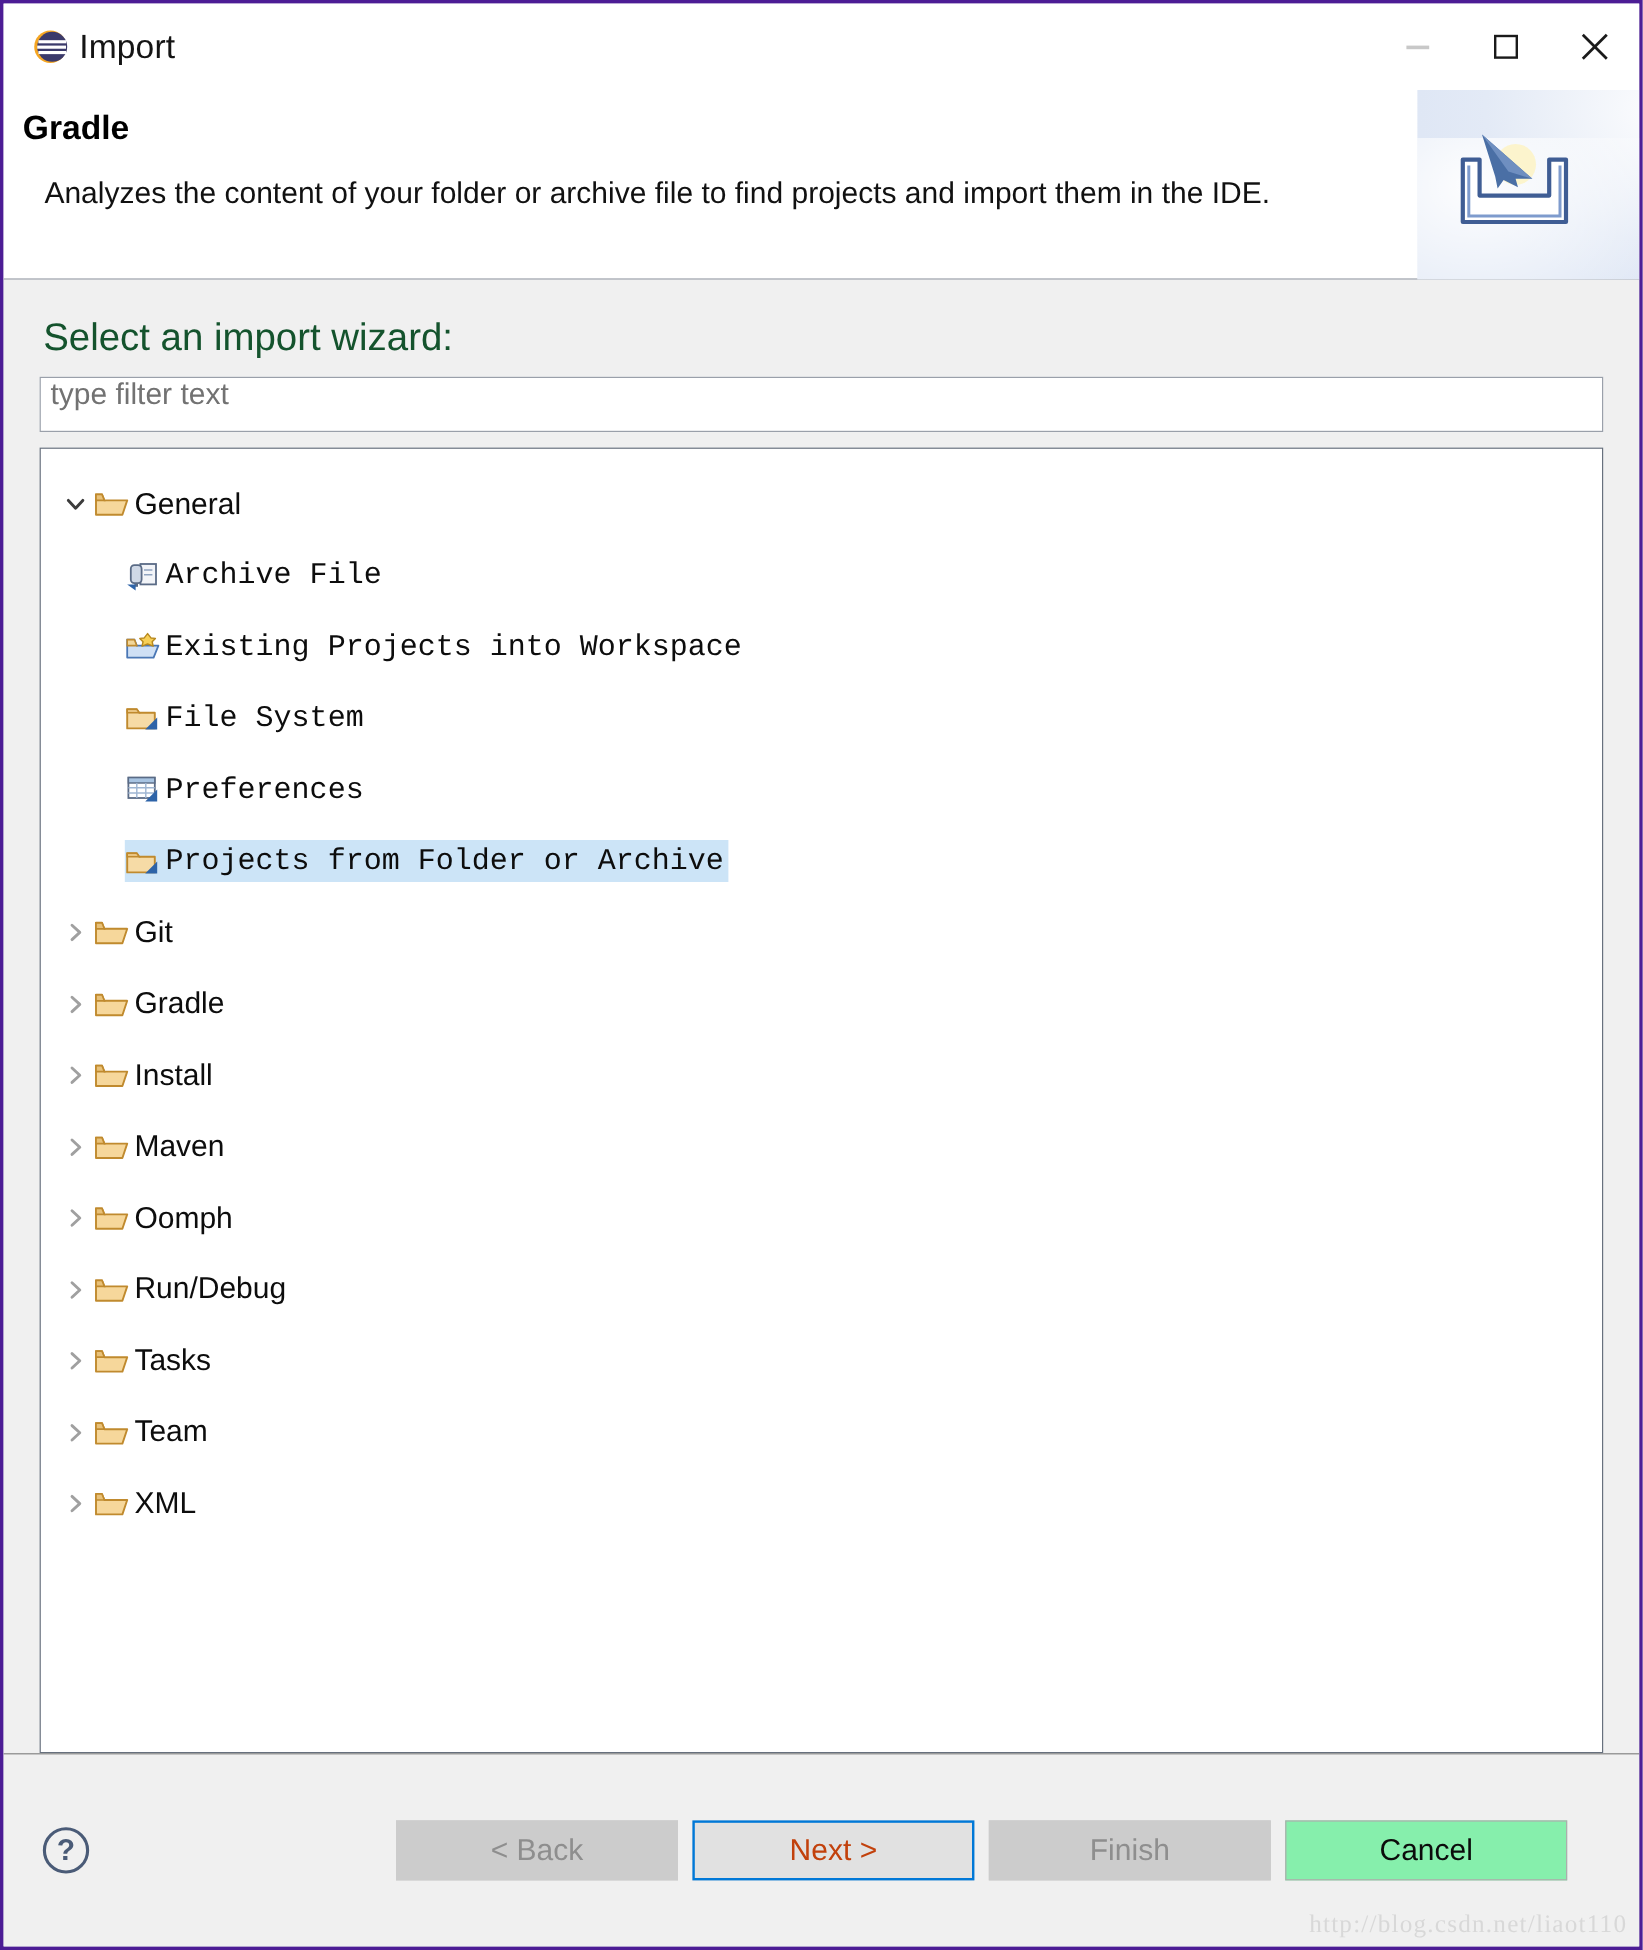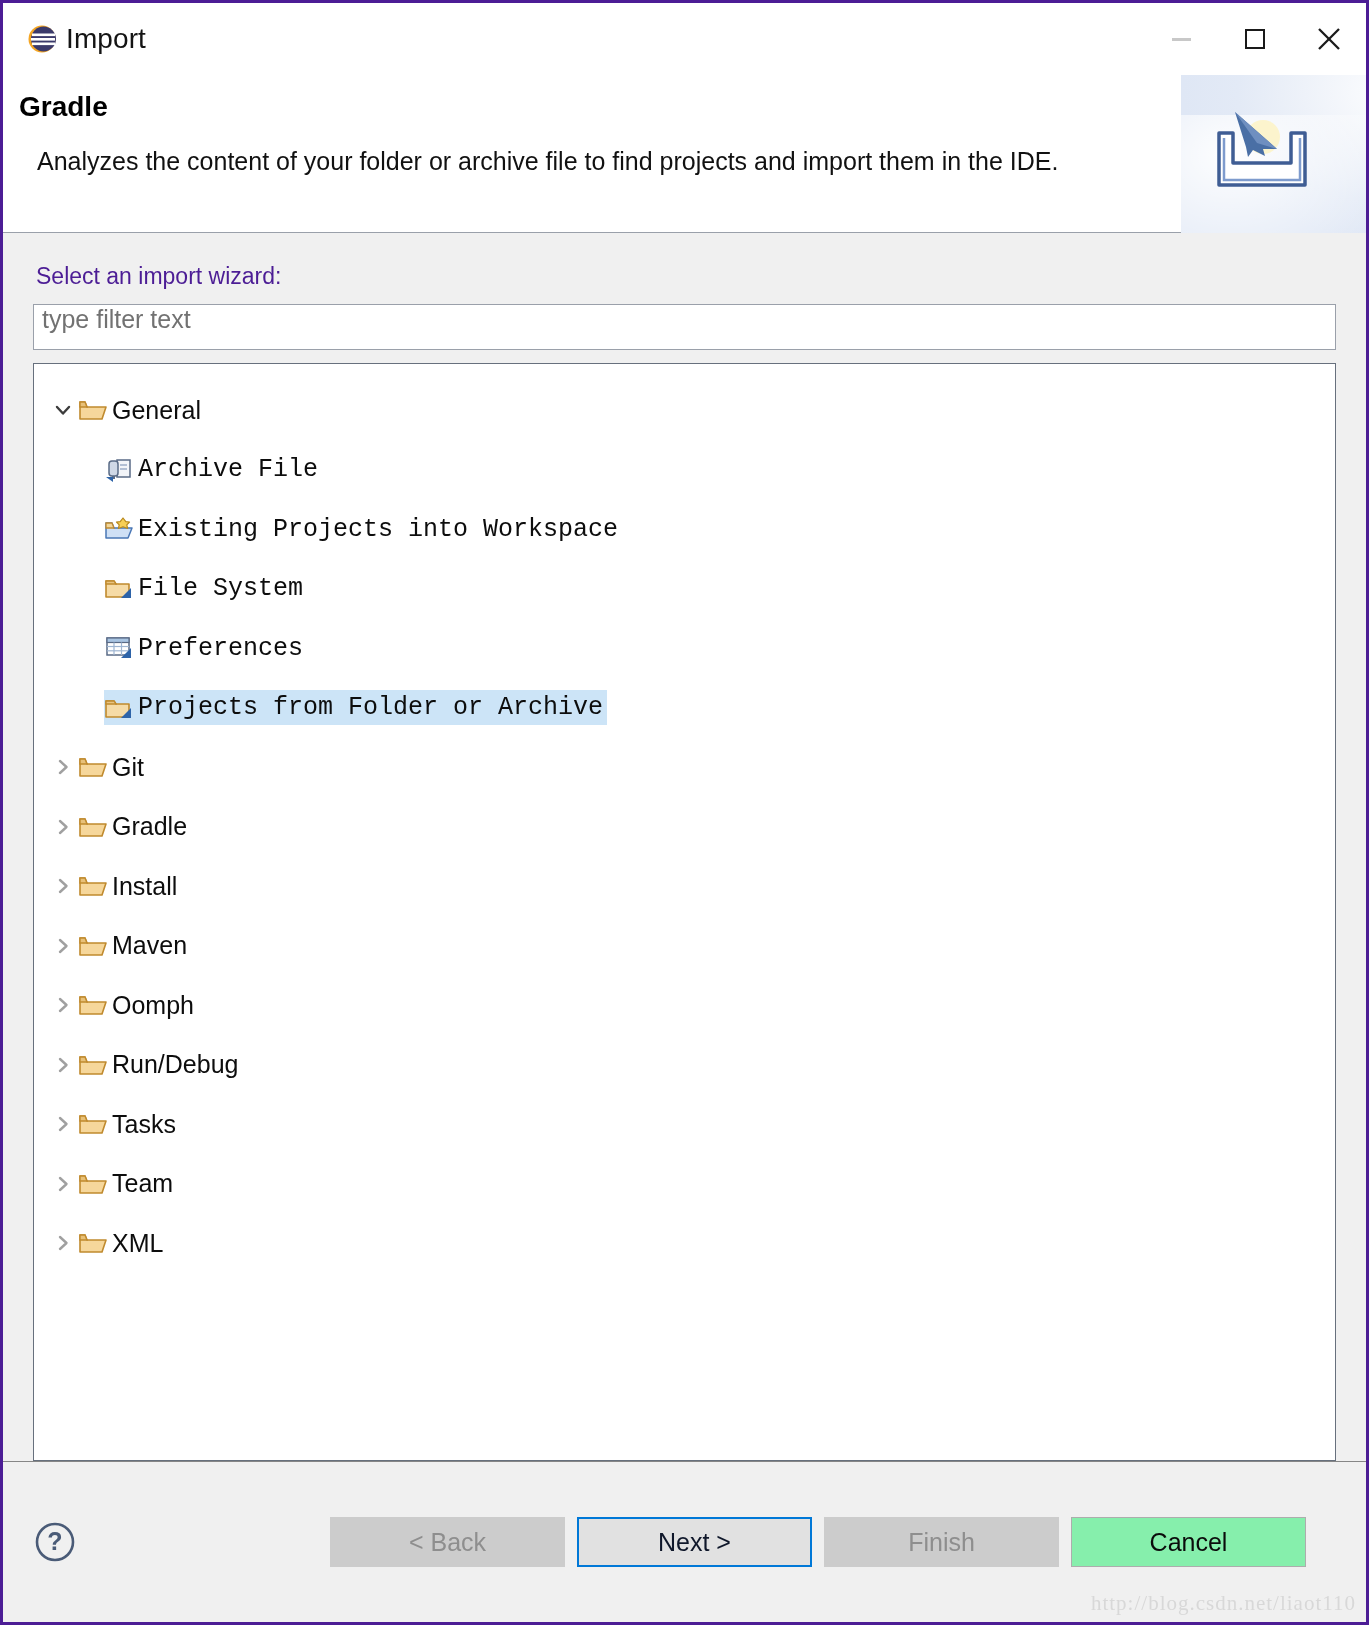--- a/index.html
+++ b/index.html
@@ -133,22 +133,22 @@
   
   .body {
     flex: 1 1 auto;
     background: #f0f0f0;
     padding: 0 30px;
     display: flex;
     flex-direction: column;
     min-height: 0;
   }
   .field-label {
-    font-size: 23px;
-    color: #4c1d95;
+    font-size: 32px;
+    color: #14532d;
     padding: 30px 0 14px 3px;
   }
   .filter-input {
     height: 46px;
     background: #ffffff;
     border: 1px solid #9aa0aa;
     box-sizing: border-box;
     display: flex;
     padding-left: 8px;
     flex: 0 0 auto;
@@ -243,21 +243,21 @@
     box-sizing: border-box;
     border: 1px solid transparent;
   }
   .btn.disabled {
     background: #cccccc;
     color: #8e8e8e;
     border-color: #cccccc;
   }
   .btn.default {
     background: #e1e1e1;
-    color: #0f172a;
+    color: #c2410c;
     border: 2px solid #0078d7;
     justify-content: center;
   }
   .btn.normal {
     background: #86efac;
     color: #0b0b0b;
     border: 1px solid #adadad;
   }
   .watermark {
     position: absolute;

